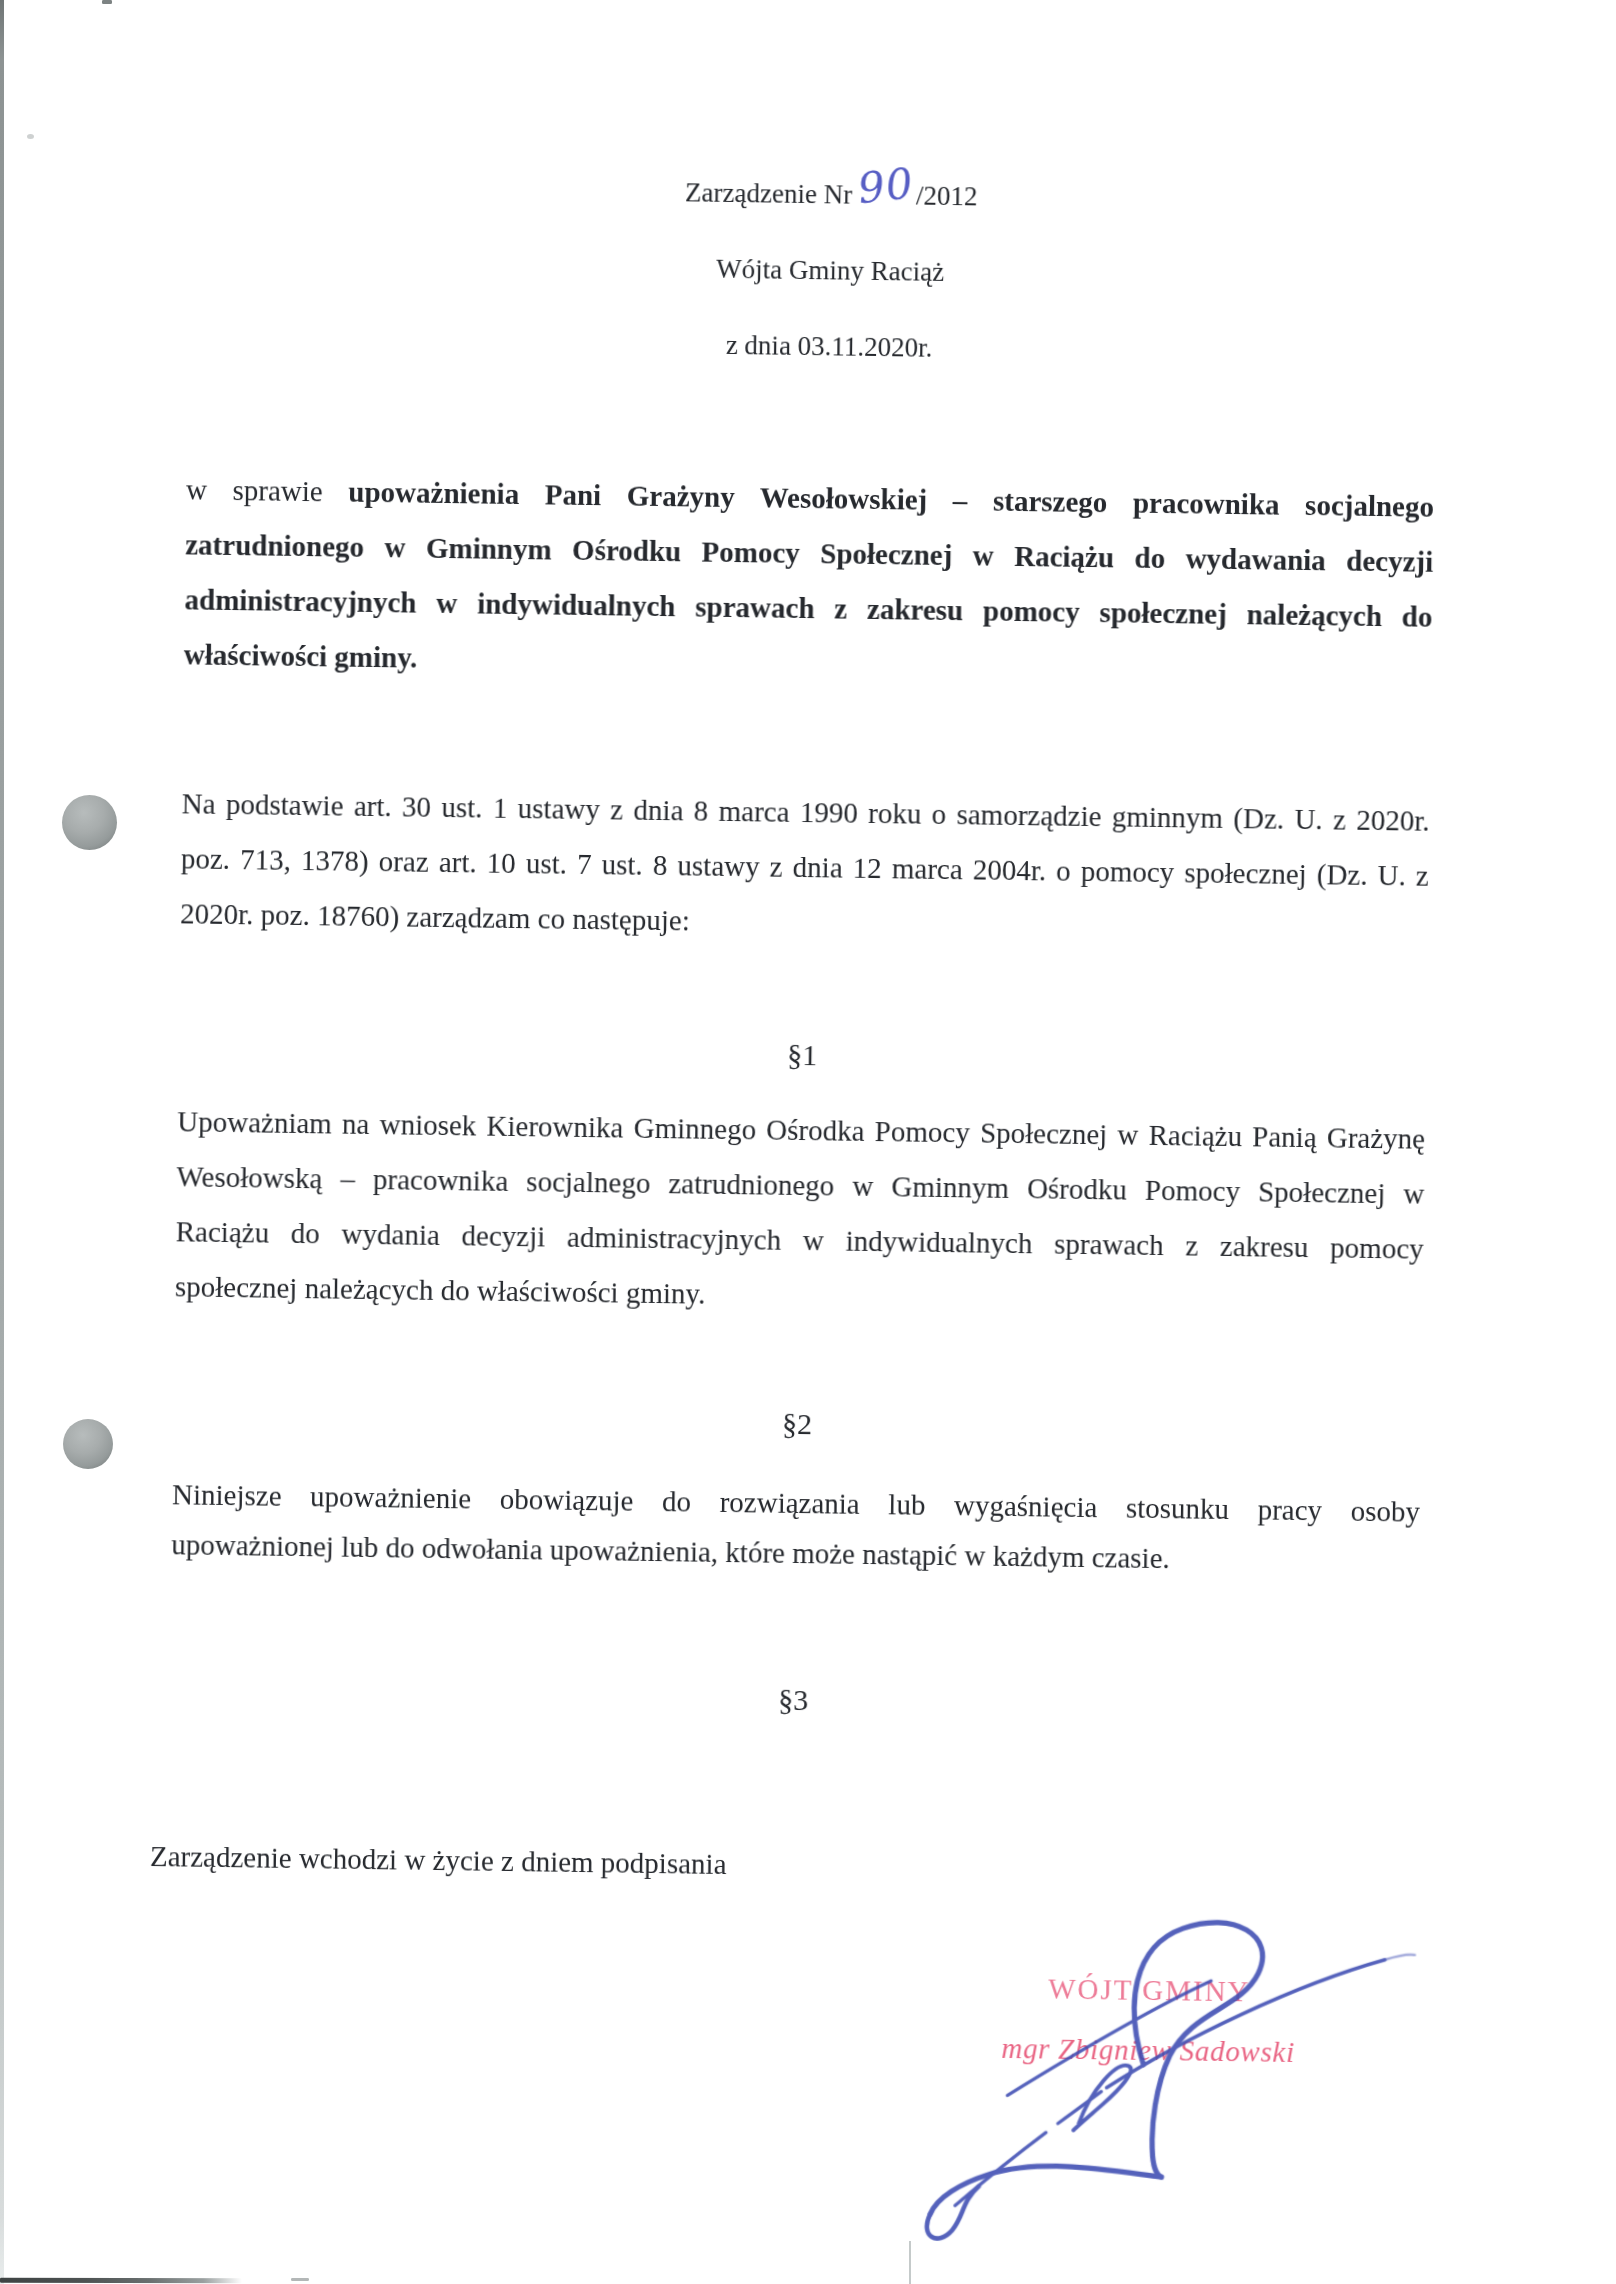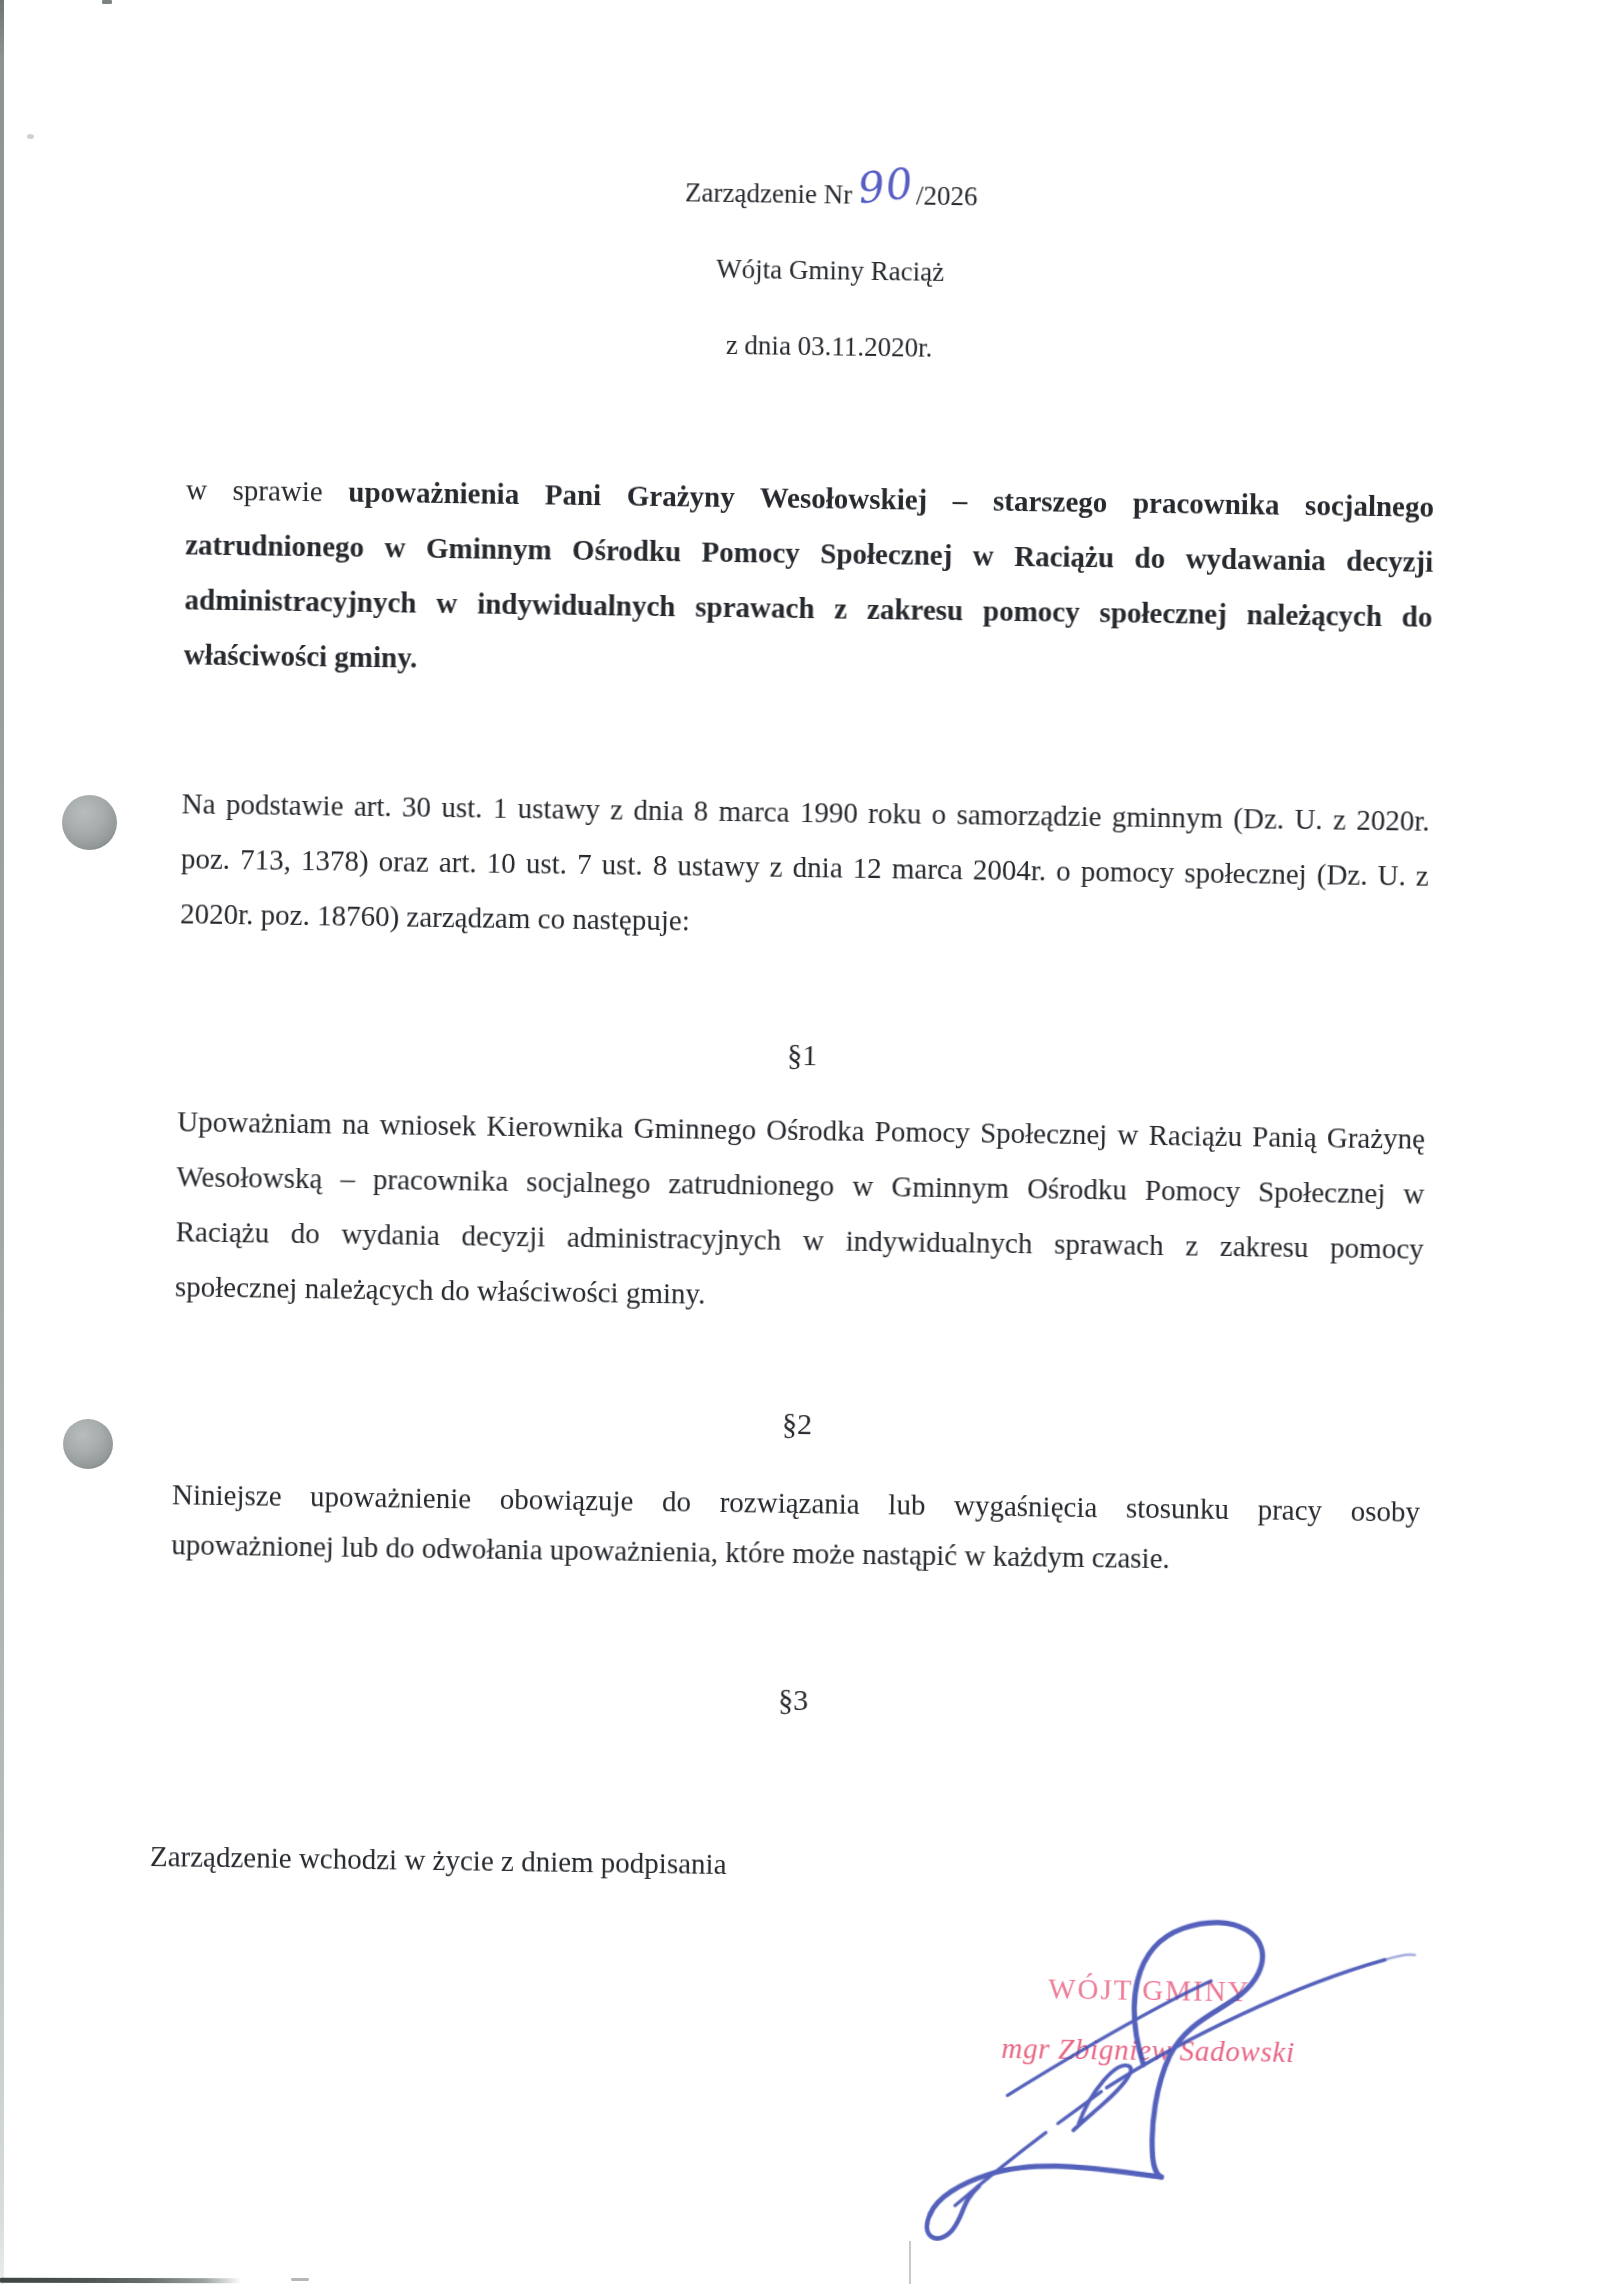--- a/index.html
+++ b/index.html
@@ -90,21 +90,21 @@
   <div class="speck-top"></div>
   <div class="speck-margin"></div>
   <div class="punch punch-top"></div>
   <div class="punch punch-bottom"></div>
   <div class="bottom-line"></div>
   <div class="bottom-tick"></div>
   <div class="bottom-vline"></div>
 
   <div class="content">
 
-    <div class="tline t1"><span>Zarządzenie Nr</span><span class="hand-number">90</span><span>/2026</span></div>
+    <div class="tline t1"><span>Zarządzenie Nr</span><span class="hand-number">90</span><span>/2012</span></div>
     <div class="tline t2">Wójta Gminy Raciąż</div>
     <div class="tline t3">z dnia 03.11.2020r.</div>
 
     <div class="block subject">
       <div class="bodyline jline"><span class="lead">w sprawie</span> <span>upoważnienia Pani Grażyny Wesołowskiej – starszego pracownika socjalnego</span></div>
       <div class="bodyline jline">zatrudnionego w Gminnym Ośrodku Pomocy Społecznej w Raciążu do wydawania decyzji</div>
       <div class="bodyline jline">administracyjnych w indywidualnych sprawach z zakresu pomocy społecznej należących do</div>
       <div class="bodyline lline">właściwości gminy.</div>
     </div>
 

